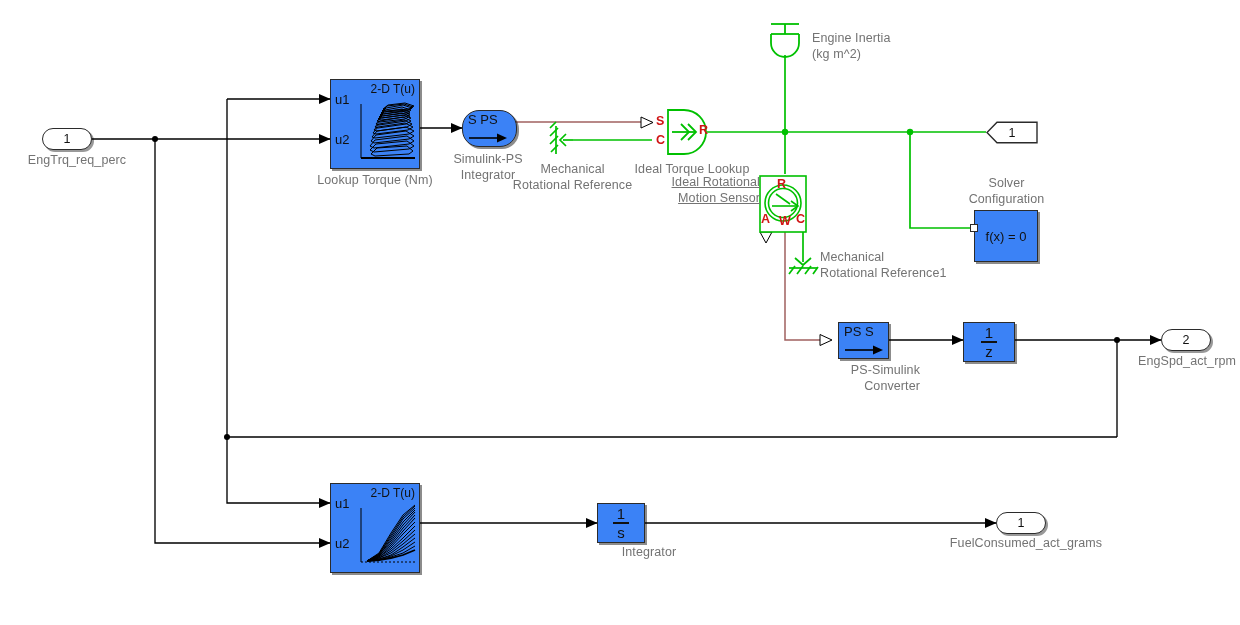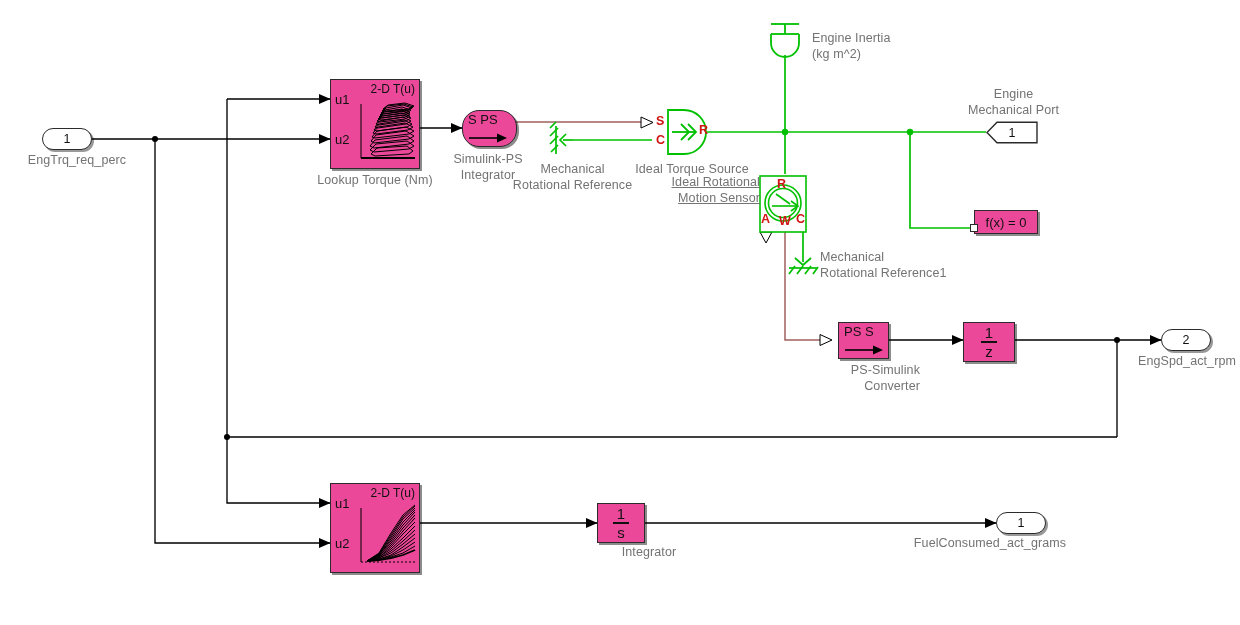--- a/index.html
+++ b/index.html
@@ -7,21 +7,21 @@
     position:relative;
     width:1240px;height:625px;
     background:#ffffff;
     font-family:"Liberation Sans", sans-serif;
     overflow:hidden;
   }
   #wires{position:absolute;left:0;top:0;width:1240px;height:625px;pointer-events:none;}
   .blk{position:absolute;box-sizing:border-box;}
   
   .sl-box{
-    background:#ec4899;
+    background:#3b82f6;
     border:1.4px solid #2b2b2b;
     box-shadow:2px 2px 0 rgba(0,0,0,0.45);
   }
   .lbl{
     position:absolute;
     font-size:12.5px;
     color:#737373;
     line-height:16px;
     white-space:pre;
     text-align:center;
@@ -223,48 +223,48 @@
   </div>
   <div class="lbl" style="left:432px;top:151px;width:112px;">Simulink-PS
 Integrator</div>
 
   <div class="lbl" style="left:505px;top:161px;width:135px;">Mechanical
 Rotational Reference</div>
 
   <div class="pslabel" style="left:656px;top:115px;">S</div>
   <div class="pslabel" style="left:656px;top:134px;">C</div>
   <div class="pslabel" style="left:699px;top:124px;">R</div>
-  <div class="lbl" style="left:627px;top:161px;width:130px;">Ideal Torque Source</div>
+  <div class="lbl" style="left:627px;top:161px;width:130px;">Ideal Torque Lookup</div>
 
   <div class="pslabel" style="left:777px;top:178px;">R</div>
   <div class="pslabel" style="left:761px;top:213px;">A</div>
   <div class="pslabel" style="left:779px;top:215px;">W</div>
   <div class="pslabel" style="left:796px;top:213px;">C</div>
   <div class="lbl" style="left:660px;top:174px;width:100px;text-align:right;text-decoration:underline;">Ideal Rotational
 Motion Sensor</div>
 
   <div class="lbl left" style="left:812px;top:30px;width:160px;">Engine Inertia
 (kg m^2)</div>
 
   <div class="lbl left" style="left:820px;top:249px;width:180px;">Mechanical
 Rotational Reference1</div>
 
   <div class="blk port-hex" style="left:986px;top:121px;width:52px;height:23px;">
     <svg style="position:absolute;left:0;top:0;" width="52" height="23" viewBox="0 0 52 23">
       <path d="M1,11.5 L11,1.3 L51,1.3 L51,21.7 L11,21.7 Z" fill="#fff" stroke="#2b2b2b" stroke-width="1.4"></path>
     </svg>
     <span style="position:relative;">1</span>
   </div>
-  <div class="lbl" style="left:946px;top:86px;width:135px;">Engine
-Mechanical Port</div>
-
-  <div class="blk sl-box" style="left:974px;top:210px;width:64px;height:24px;">
+
+  <div class="blk sl-box" style="left:974px;top:210px;width:64px;height:52px;">
     <span class="solver-txt">f(x) = 0</span>
   </div>
   <div style="position:absolute;left:970px;top:224px;width:6px;height:6px;border:1px solid #2b2b2b;background:#fff;"></div>
+  <div class="lbl" style="left:944px;top:175px;width:125px;">Solver
+Configuration</div>
 
   <div class="blk sl-box" style="left:838px;top:322px;width:51px;height:37px;">
     <span class="conv-txt">PS S</span>
     <svg style="position:absolute;left:6px;top:20px;" width="40" height="14" viewBox="0 0 40 14">
       <path d="M0,7 L30,7" stroke="#000" stroke-width="1.6"></path>
       <path d="M28,2.5 L38,7 L28,11.5 Z" fill="#000"></path>
     </svg>
   </div>
   <div class="lbl" style="left:808px;top:362px;width:112px;text-align:right;">PS-Simulink
 Converter</div>
@@ -314,15 +314,15 @@
       <span class="num">1</span>
       <span class="bar"></span>
       <span class="den">s</span>
     </div>
   </div>
   <div class="lbl" style="left:599px;top:544px;width:100px;">Integrator</div>
 
   <div class="blk port-round" style="left:996px;top:512px;width:50px;height:22px;">
     <span>1</span>
   </div>
-  <div class="lbl" style="left:900px;top:535px;width:180px;">FuelConsumed_act_grams</div>
+  <div class="lbl" style="left:936px;top:535px;width:180px;">FuelConsumed_act_grams</div>
 
 </div>
 
 </body></html>

